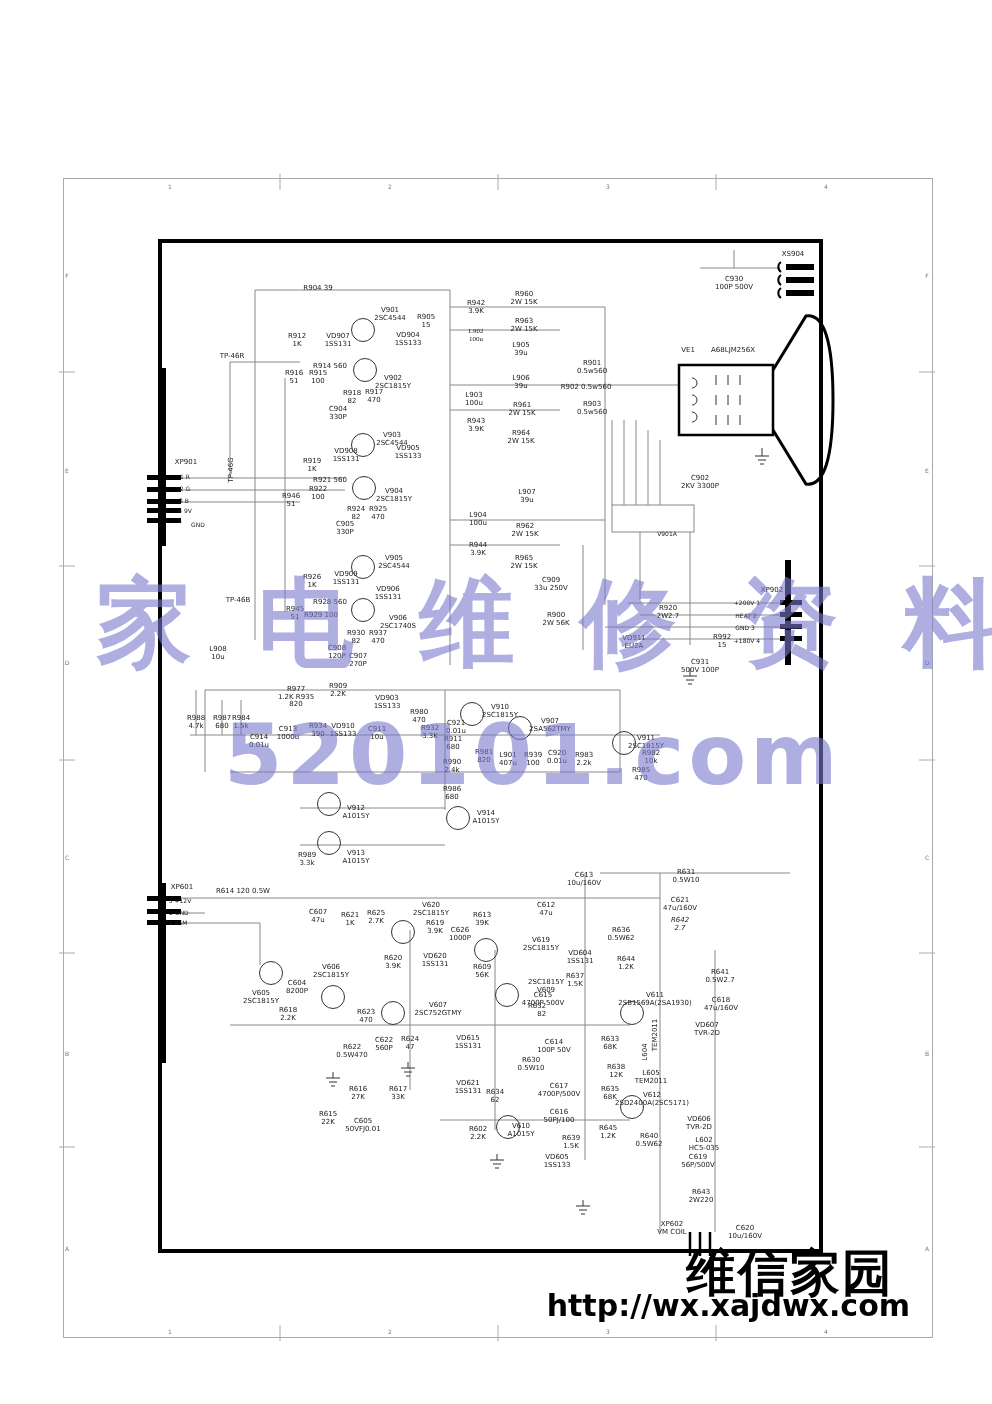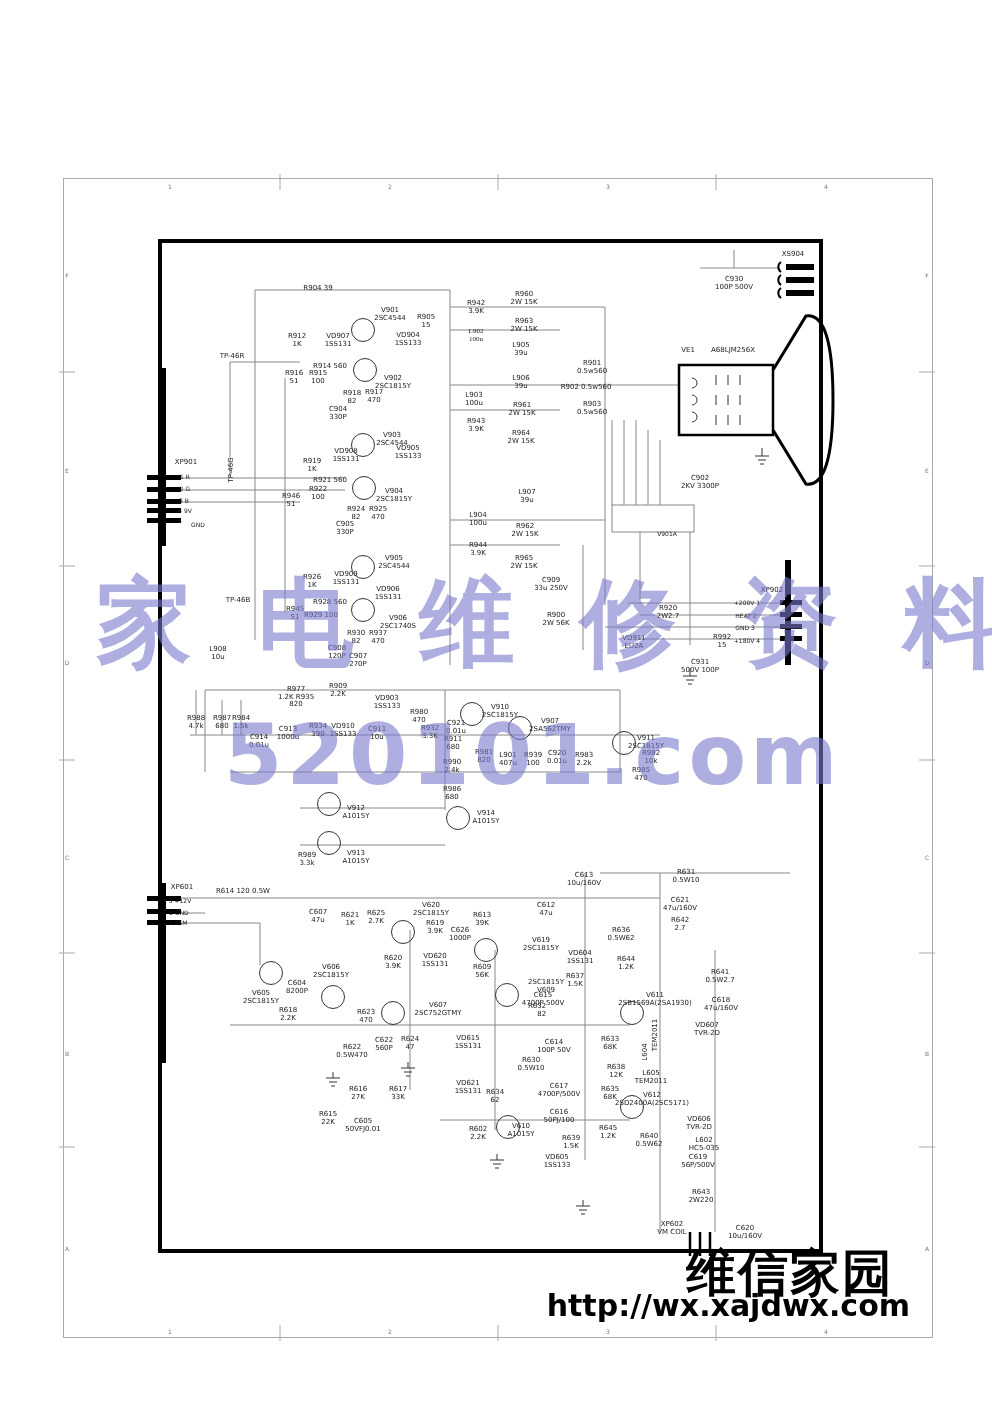--- a/index.html
+++ b/index.html
@@ -436,21 +436,21 @@
     <div class="lbl" style="left: 701px; top: 1197px;">R643
 2W220</div>
     <div class="lbl" style="left: 672px; top: 1229px;">XP602
 VM COIL</div>
     <div class="lbl" style="left: 584px; top: 880px;">C613
 10u/160V</div>
     <div class="lbl" style="left: 686px; top: 877px;">R631
 0.5W10</div>
     <div class="lbl" style="left: 680px; top: 905px;">C621
 47u/160V</div>
-    <div class="lbl" style="left: 680px; top: 925px;">R642
+    <div class="lbl" style="left: 680px; top: 925px; font-style: italic;">R642
 2.7</div>
     <div class="lbl" style="left: 621px; top: 935px;">R636
 0.5W62</div>
     <div class="lbl" style="left: 580px; top: 958px;">VD604
 1SS131</div>
     <div class="lbl" style="left: 626px; top: 964px;">R644
 1.2K</div>
     <div class="lbl" style="left: 575px; top: 981px;">R637
 1.5K</div>
     <div class="lbl" style="left: 543px; top: 1000px;">C615

